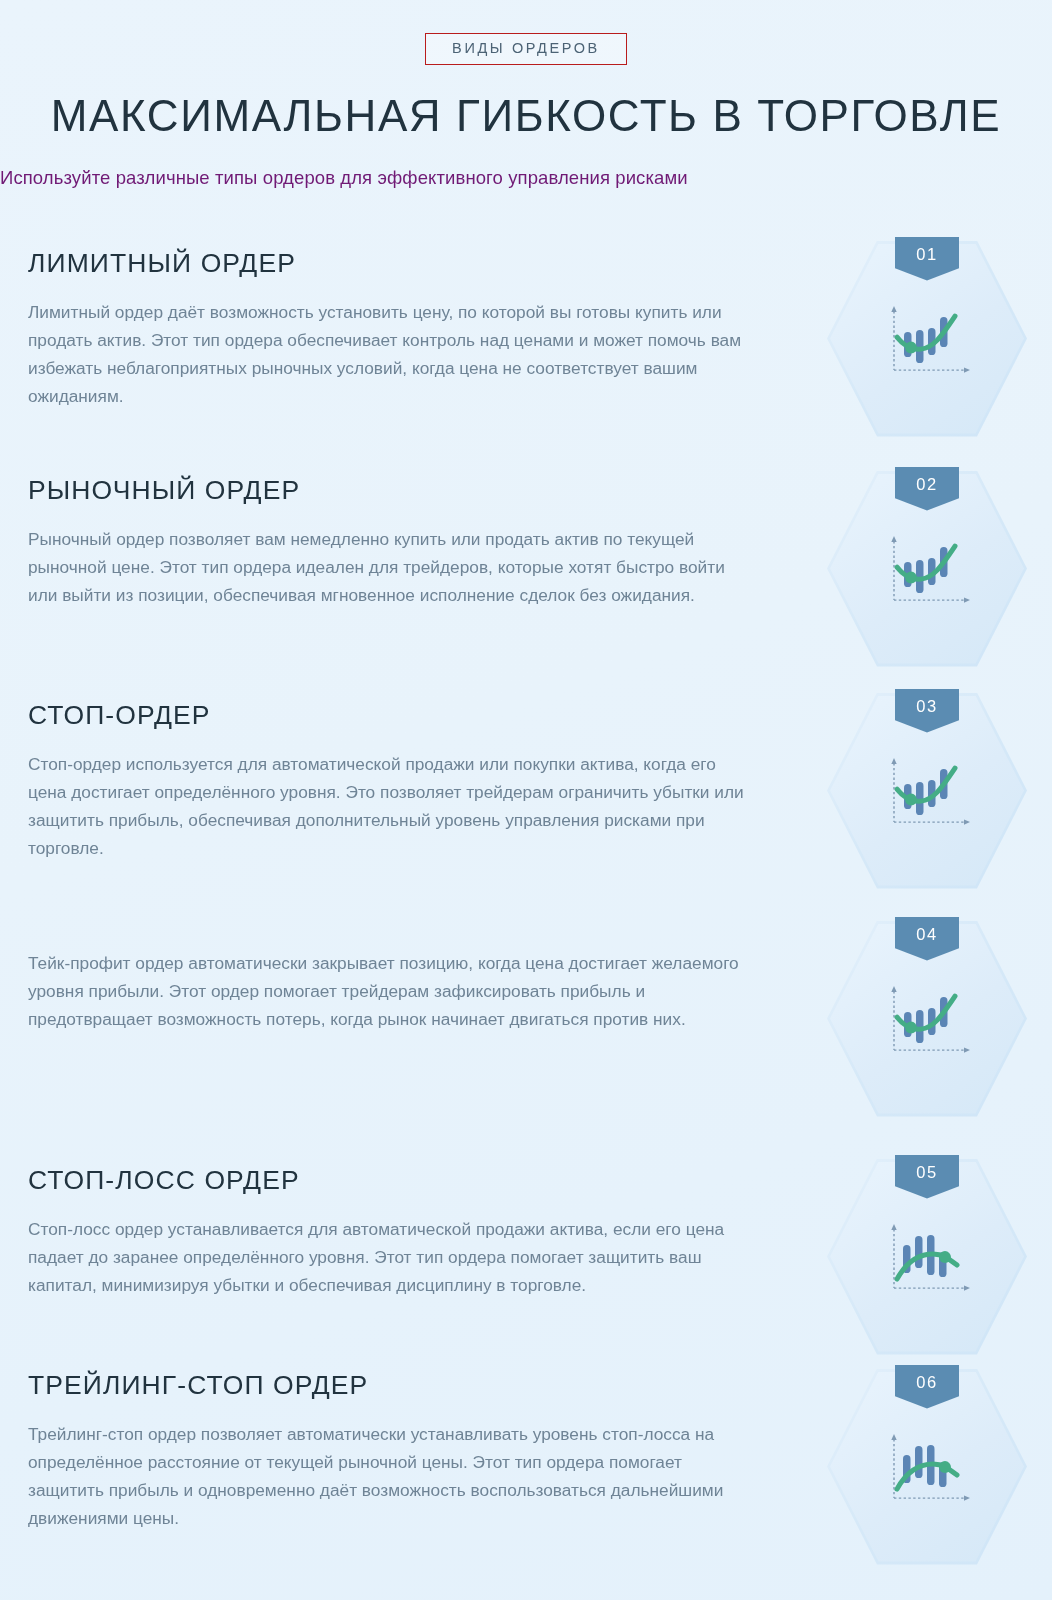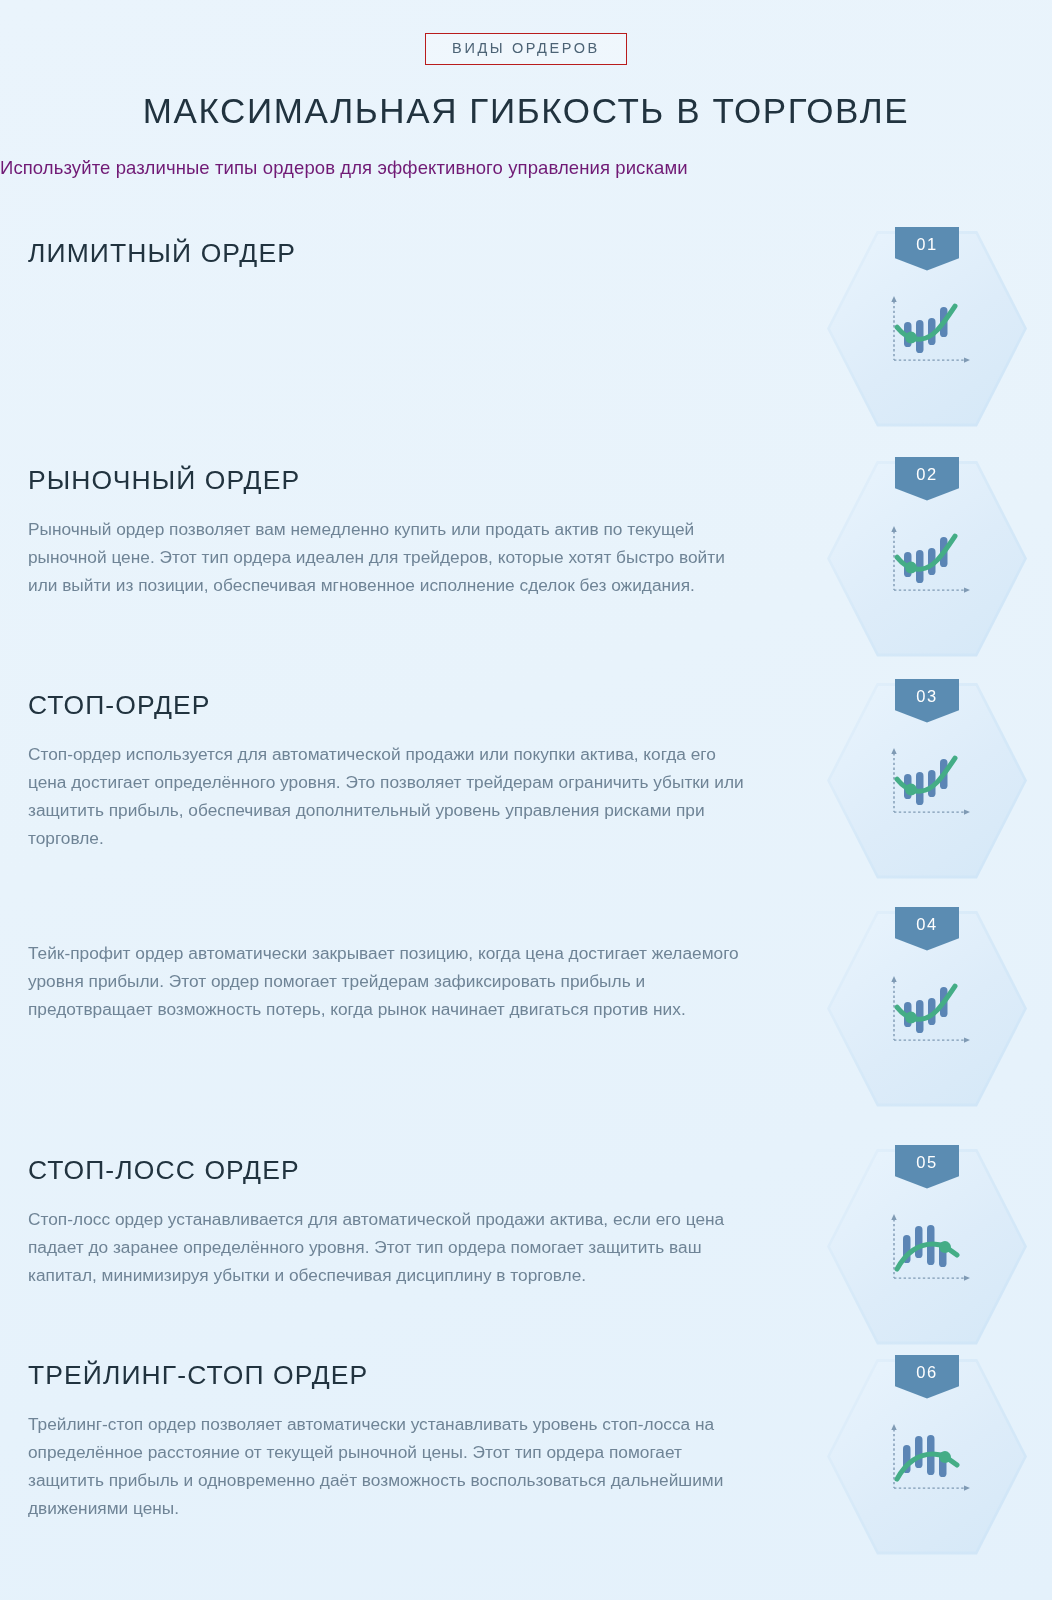--- a/index.html
+++ b/index.html
@@ -40,21 +40,21 @@
     font-size: 14.5px;
     letter-spacing: 2.6px;
     color: #4c6375;
     text-transform: uppercase;
     line-height: 1;
   }
 
   .main-title {
     margin-top: 26px;
     text-align: center;
-    font-size: 35px;
+    font-size: 44px;
     letter-spacing: 1.6px;
     font-weight: 400;
     color: #21333f;
     text-transform: uppercase;
     font-stretch: condensed;
   }
 
   .subtitle {
     margin-top: 26px;
     text-align: left;
@@ -171,20 +171,21 @@
     <div class="eyebrow">ВИДЫ ОРДЕРОВ</div>
   </div>
 
   <h1 class="main-title">МАКСИМАЛЬНАЯ ГИБКОСТЬ В ТОРГОВЛЕ</h1>
   <p class="subtitle">Используйте различные типы ордеров для эффективного управления рисками</p>
 
   <div class="sections" id="sections-root">
       <div class="section" style="position: absolute; top: 8px; left: 0px; right: 8px;">
         <div class="section-text">
           <h2 class="section-title">ЛИМИТНЫЙ ОРДЕР</h2>
+          <p class="section-body">Лимитный ордер даёт возможность установить цену, по которой вы готовы купить или продать актив. Этот тип ордера обеспечивает контроль над ценами и может помочь вам избежать неблагоприятных рыночных условий, когда цена не соответствует вашим ожиданиям.</p>
         </div>
       </div>
       <div class="hex-wrap" style="left: 827px; top: 0px;">
         <div class="hex">
           <div class="hex-inner"></div>
         </div>
         <div class="ribbon">
           <span class="ribbon-num">01</span>
         </div>
         <div class="hex-icon">

